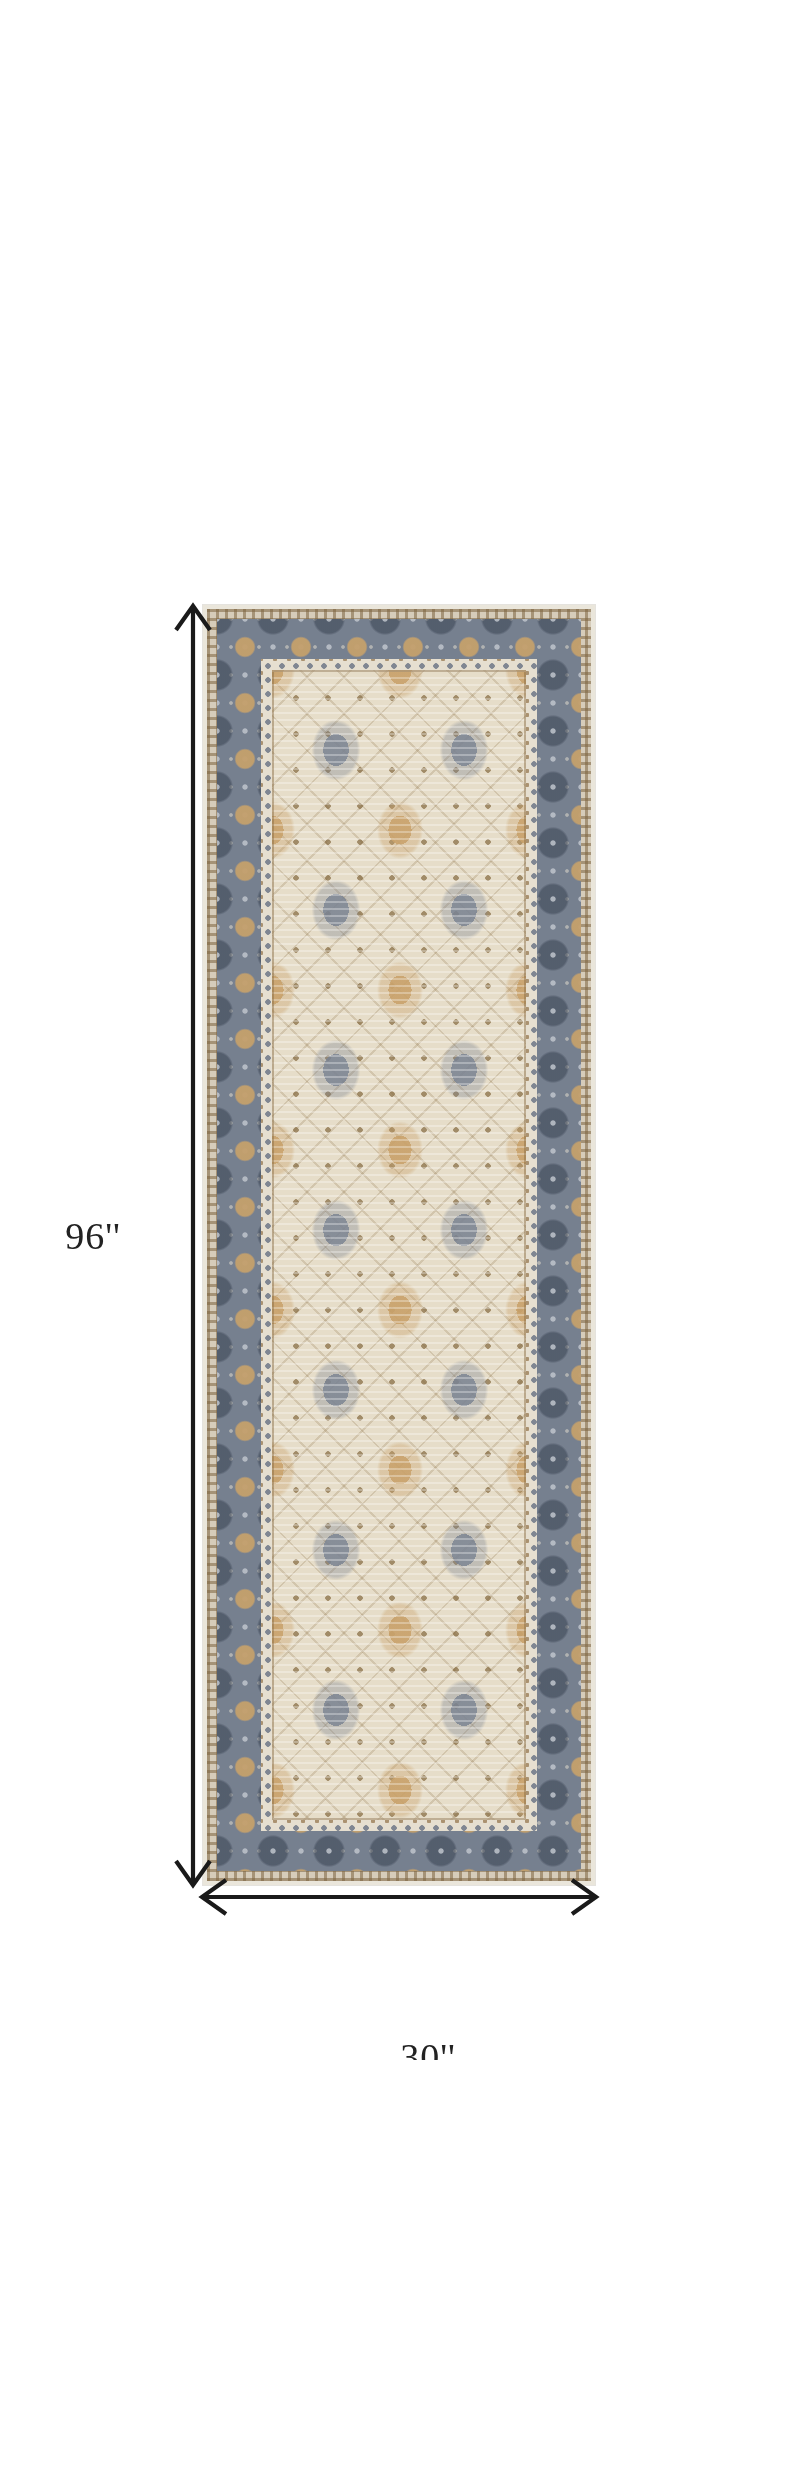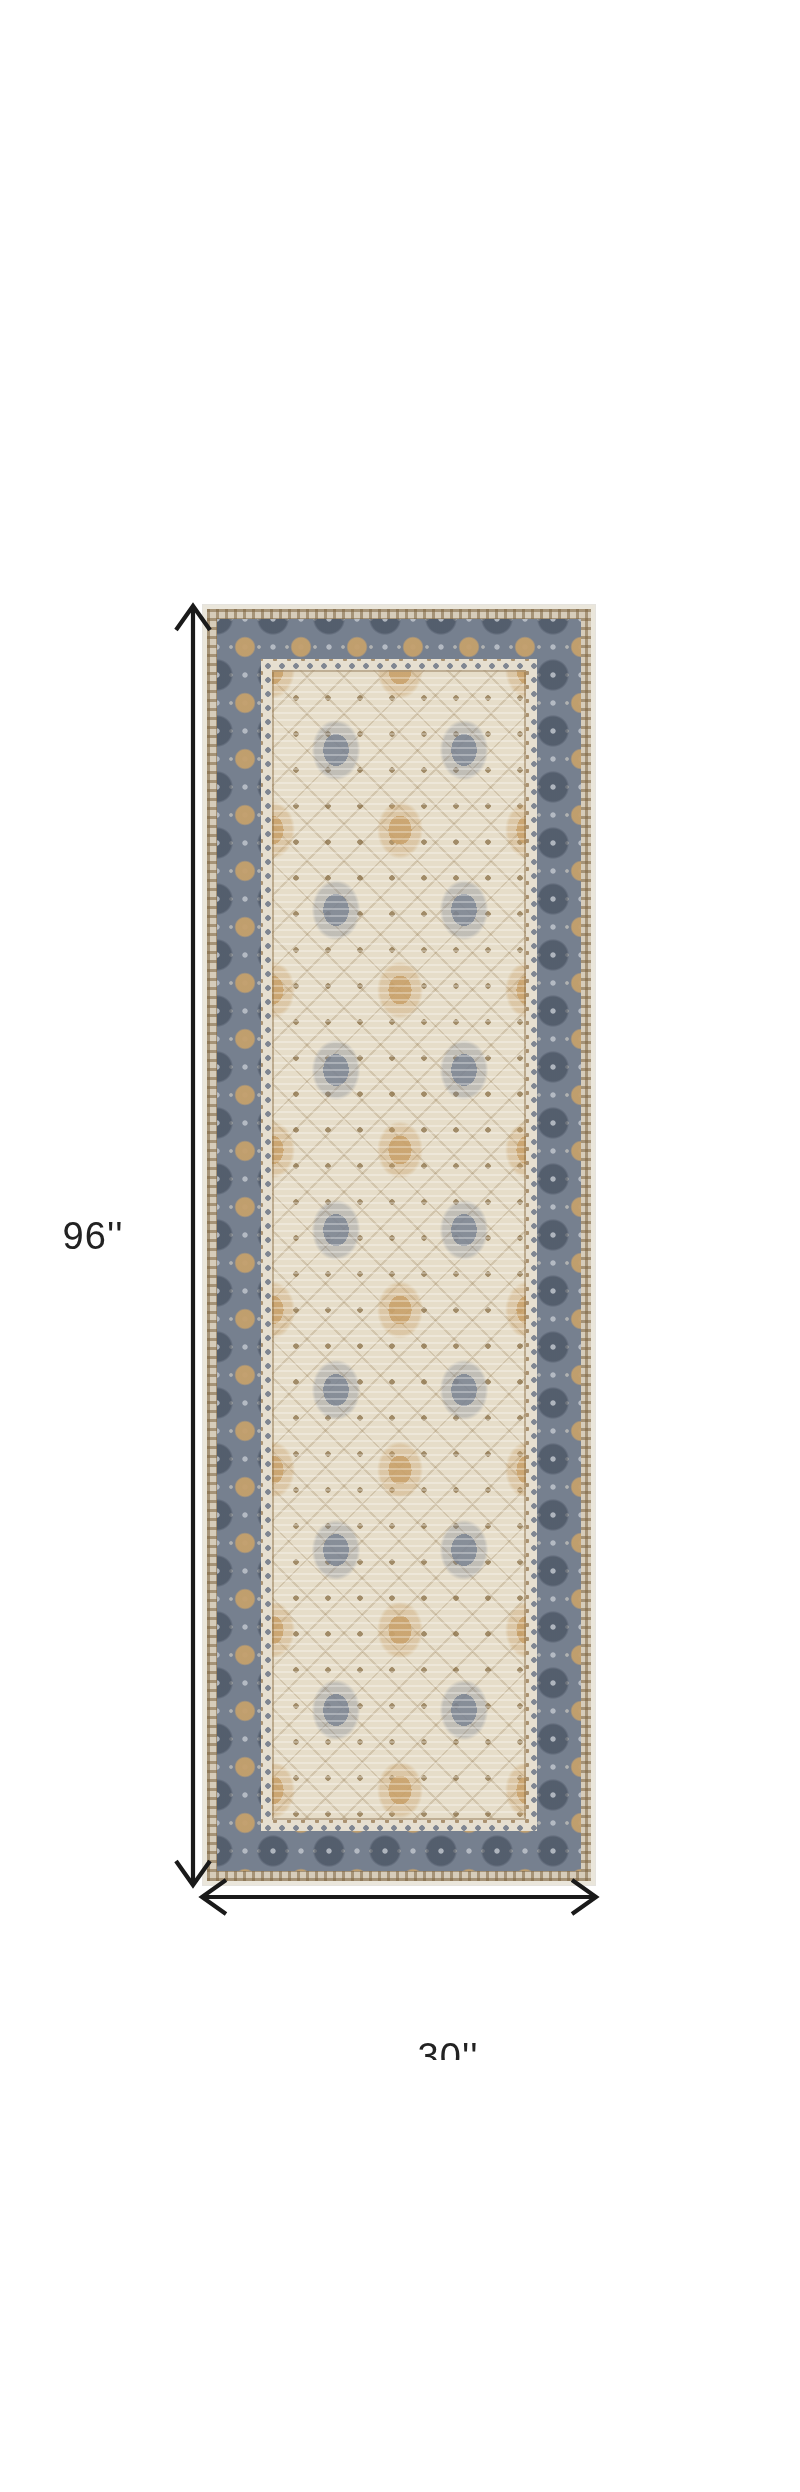--- a/index.html
+++ b/index.html
@@ -5,21 +5,21 @@
   html, body {
     margin: 0;
     padding: 0;
     background: #ffffff;
   }
   .canvas {
     position: relative;
     width: 800px;
     height: 2060px;
     background: var(--canvas-bg, #ffffff);
-    font-family: Liberation Sans, sans-serif;
+    font-family: Liberation Serif, serif;
     overflow: hidden;
   }
 
   
   .rug {
     position: absolute;
     left: 203px;
     top: 605px;
     width: 392px;
     height: 1280px;
@@ -99,21 +99,21 @@
   .dim-label {
     position: absolute;
     color: var(--label-text, #222222);
     font-size: 38px;
     line-height: 38px;
     text-align: center;
     letter-spacing: 1px;
     white-space: nowrap;
   }
   .v-label { left: 38px;  top: 1217px; width: 110px; }
-  .h-label { left: 388px; top: 2038px; width: 120px; }
+  .h-label { left: 368px; top: 2038px; width: 120px; }
 </style>
 </head>
 <body>
 
 <div class="canvas">
 
   <div class="rug">
     <div class="band fine">
       <div class="band main">
         <div class="band guard">

